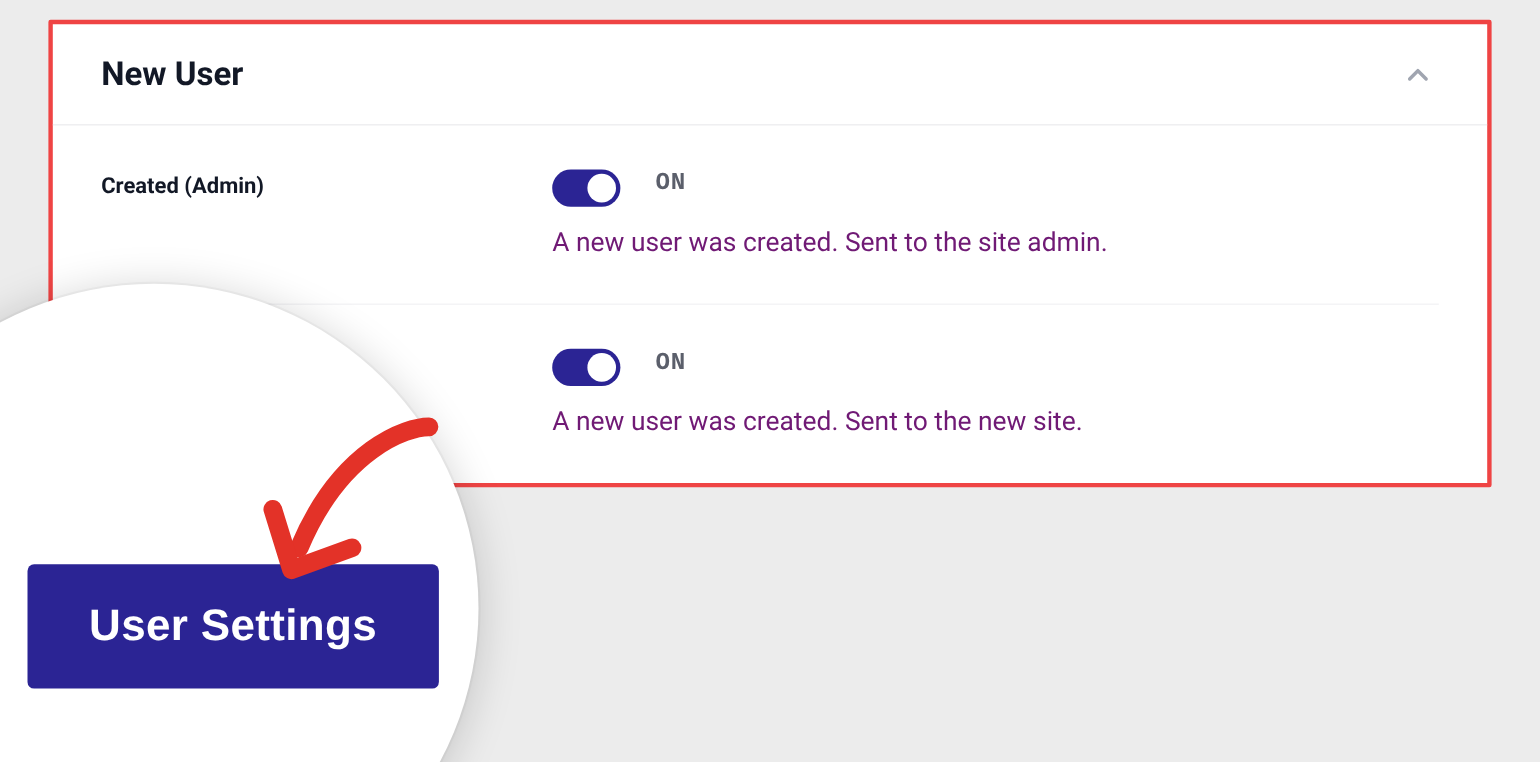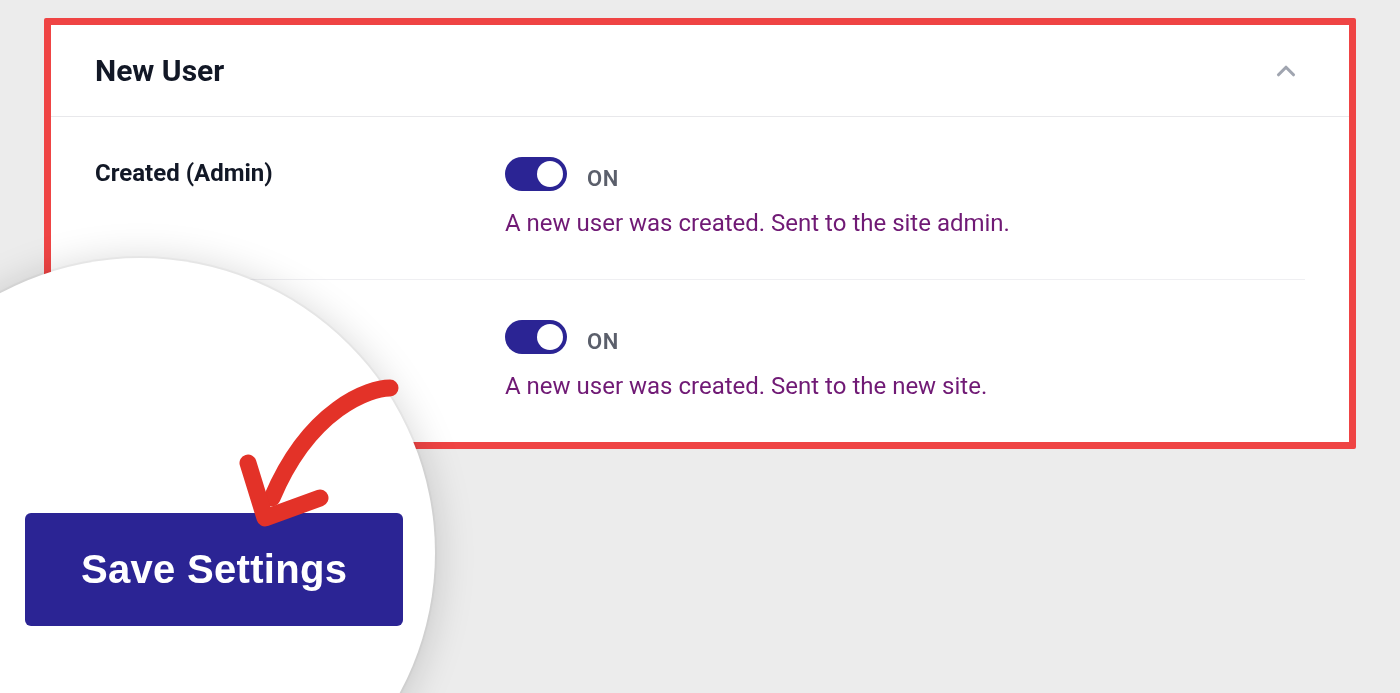--- a/index.html
+++ b/index.html
@@ -11,21 +11,21 @@
       font-family: -apple-system, BlinkMacSystemFont, "Segoe UI", Roboto, Helvetica, Arial, sans-serif;
       background: #ececec;
       width: 1400px;
       height: 693px;
       position: relative;
       overflow: hidden;
     }
     .panel {
       background: #ffffff;
       margin: 18px 44px 0 44px;
-      border: 7px solid #ef4444;
+      border: 4px solid #ef4444;
       border-radius: 2px;
     }
     .panel-header {
       display: flex;
       justify-content: space-between;
       align-items: center;
       padding: 28px 48px 28px 44px;
       border-bottom: 1px solid #e8e8eb;
     }
     .panel-title {
@@ -44,33 +44,34 @@
     .row {
       display: flex;
       align-items: flex-start;
       padding: 40px 0 42px 0;
     }
     .row + .row {
       border-top: 1px solid #efeff2;
     }
     .row-label {
       flex: 0 0 410px;
-      font-size: 24px;
+      font-size: 20px;
       font-weight: 700;
       color: #121826;
       padding-top: 2px;
     }
     .row-content {
       flex: 1;
     }
     .toggle-line {
       display: flex;
-      align-items: flex-end;
-      gap: 20px;
+      align-items: flex-start;
+      gap: 32px;
       margin-bottom: 18px;
+      font-family: Liberation Mono, monospace;
     }
     .toggle {
       width: 62px;
       height: 34px;
       background: #2b2494;
       border-radius: 17px;
       position: relative;
       cursor: pointer;
     }
     .toggle-knob {
@@ -169,21 +170,21 @@
         </div>
         <div class="row-desc">A new user was created. Sent to the new site.</div>
       </div>
     </div>
 
   </div>
 </div>
 
 <div class="magnifier">
   <div class="magnifier-inner">
-    <button class="save-btn">Save Settings</button>
+    <button class="save-btn">User Settings</button>
   </div>
 </div>
 
 <div class="arrow-annotation">
   <svg width="220" height="200" viewBox="0 0 220 200">
     <path d="M 180 20 C 160 20, 100 40, 62 130" stroke="#e33228" stroke-width="17" fill="none" stroke-linecap="round"></path>
     <path d="M 38 95 L 55 150 L 110 130" stroke="#e33228" stroke-width="17" fill="none" stroke-linecap="round" stroke-linejoin="round"></path>
   </svg>
 </div>
 

